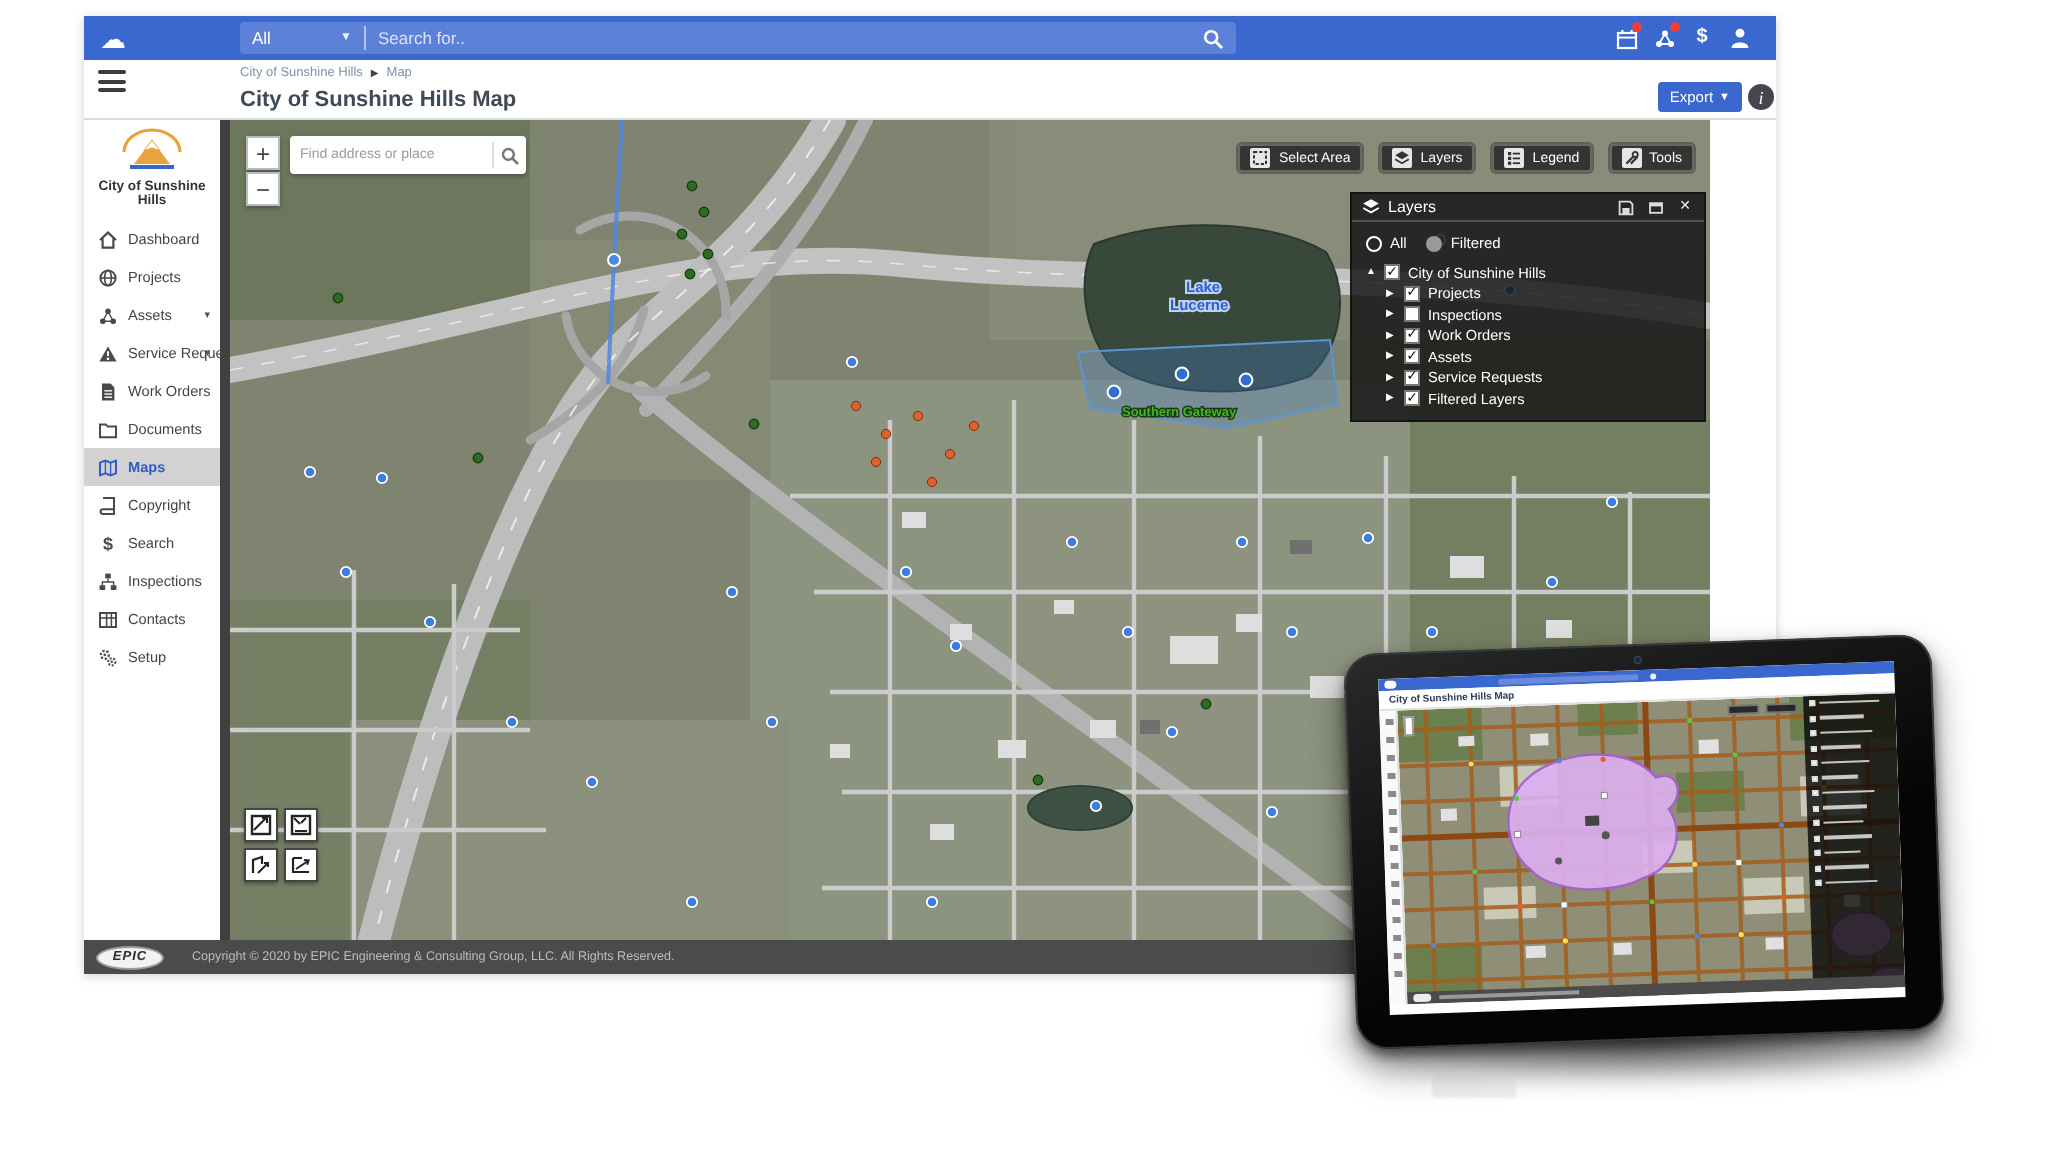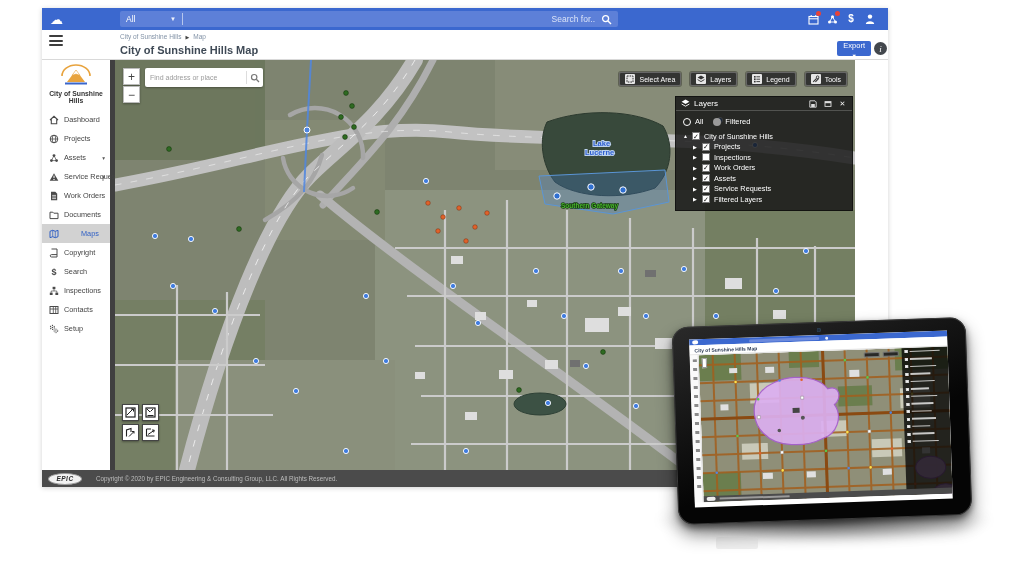--- a/index.html
+++ b/index.html
@@ -14,54 +14,54 @@
   
   .topbar{position:absolute;left:0;top:0;width:100%;height:22px;background:#3b68cf;display:flex;align-items:center;}
   .cloud-logo{margin-left:8px;font-size:13px;color:#fff;line-height:1;}
   .searchbar{position:absolute;left:78px;top:3px;width:498px;height:16px;background:#5d80d8;border-radius:2px;
              display:flex;align-items:center;color:#fff;}
   .scope{width:62px;height:100%;display:flex;align-items:center;justify-content:space-between;
          padding:0 6px;font-size:8.5px;color:#fff;cursor:pointer;}
   .scope .caret{font-size:6px;opacity:.9;}
   .sb-divider{width:1px;height:12px;background:rgba(255,255,255,.55);}
   .searchbar input{flex:1;height:100%;background:transparent;border:none;outline:none;color:#fff;
-                   font-size:8.5px;padding:0 6px;font-family:inherit;text-align:right;}
+                   font-size:8.5px;padding:0 6px;font-family:inherit;}
   .searchbar input::placeholder{color:#dbe3f8;}
   .sb-mag{margin-right:6px;display:flex;}
   .tb-icons{position:absolute;right:12px;top:3px;display:flex;gap:7px;align-items:center;height:16px;}
   .tb-ic{position:relative;width:12px;height:12px;display:flex;align-items:center;justify-content:center;}
   .tb-ic .badge{position:absolute;right:-2px;top:-2px;width:5px;height:5px;border-radius:50%;background:#e84338;}
   .tb-ic .dollar{color:#fff;font-size:10px;font-weight:bold;line-height:1;}
 
   
   .hdr{position:absolute;left:0;top:22px;width:100%;height:30px;background:#fff;border-bottom:1px solid #d9d9d9;}
   .hamburger{position:absolute;left:7px;top:5px;width:14px;height:11px;display:flex;flex-direction:column;justify-content:space-between;cursor:pointer;}
   .hamburger i{display:block;height:2px;background:#3d3d3d;border-radius:1px;}
   .crumbs{position:absolute;left:78px;top:3px;font-size:6.5px;color:#8292a6;display:flex;gap:4px;align-items:center;}
   .crumbs .sep{color:#444;font-size:5px;}
   .page-title{position:absolute;left:78px;top:14px;font-size:11px;font-weight:bold;color:#3f4a56;}
   .export-btn{position:absolute;right:17px;top:11px;height:15px;padding:0 6px;background:#3b68cf;color:#fff;
-              font-size:7.5px;border-radius:2px;display:flex;align-items:center;gap:3px;cursor:pointer;flex-direction:column;}
+              font-size:7.5px;border-radius:2px;display:flex;align-items:center;gap:3px;cursor:pointer;}
   .export-btn .caret{font-size:5.5px;}
   .info-btn{position:absolute;right:1px;top:12px;width:13px;height:13px;border-radius:50%;background:#43474d;
             color:#fff;font-family:"Liberation Serif","DejaVu Serif",serif;font-style:italic;font-size:9px;
             display:flex;align-items:center;justify-content:center;cursor:pointer;}
 
   
   .content{position:absolute;left:0;top:52px;width:100%;height:410px;display:flex;}
   .sidebar{width:73px;height:100%;background:#fff;border-right:5px solid #404040;flex:none;}
   .org-logo{margin:4px auto 2px;width:38px;height:24px;display:block;}
   .org-name{text-align:center;font-size:6.8px;font-weight:bold;color:#333;margin-bottom:6px;}
   .nav-item{position:relative;height:19px;display:flex;align-items:center;gap:5px;padding-left:7px;cursor:pointer;}
   .nav-item svg{flex:none;}
   .nav-item .lbl{font-size:7.3px;color:#444;white-space:nowrap;}
   .nav-item .dollar-ic{width:10px;text-align:center;font-size:9px;font-weight:bold;color:#4a4a4a;}
   .nav-item .caret{position:absolute;right:5px;font-size:5.5px;color:#555;}
   .nav-item.selected{background:#d2d2d2;}
-  .nav-item.selected .lbl{color:#2f5fc4;font-weight:normal;margin-left:17px;}
+  .nav-item.selected .lbl{color:#2f5fc4;font-weight:bold;}
 
   
   .map-area{position:relative;width:740px;height:100%;flex:none;overflow:hidden;background:#7e8470;}
   .map-area > svg.basemap{position:absolute;left:0;top:0;}
   .gutter{flex:1;background:#fff;}
 
   
   .zoom-ctl{position:absolute;left:8px;top:8px;width:17px;z-index:5;}
   .zoom-btn{width:17px;height:17px;background:#fff;border:1px solid #bbb;color:#444;font-size:12px;
             display:flex;align-items:center;justify-content:center;cursor:pointer;box-shadow:0 1px 2px rgba(0,0,0,.3);}

